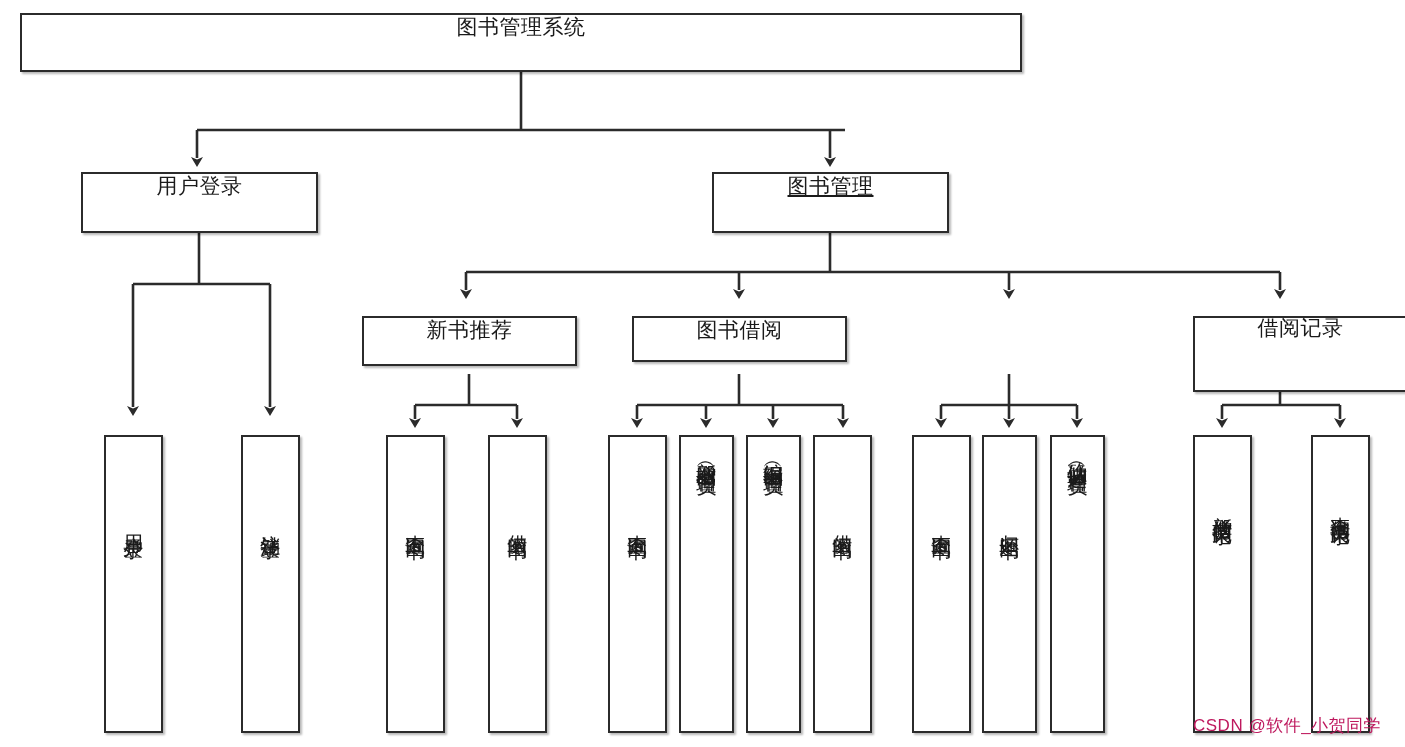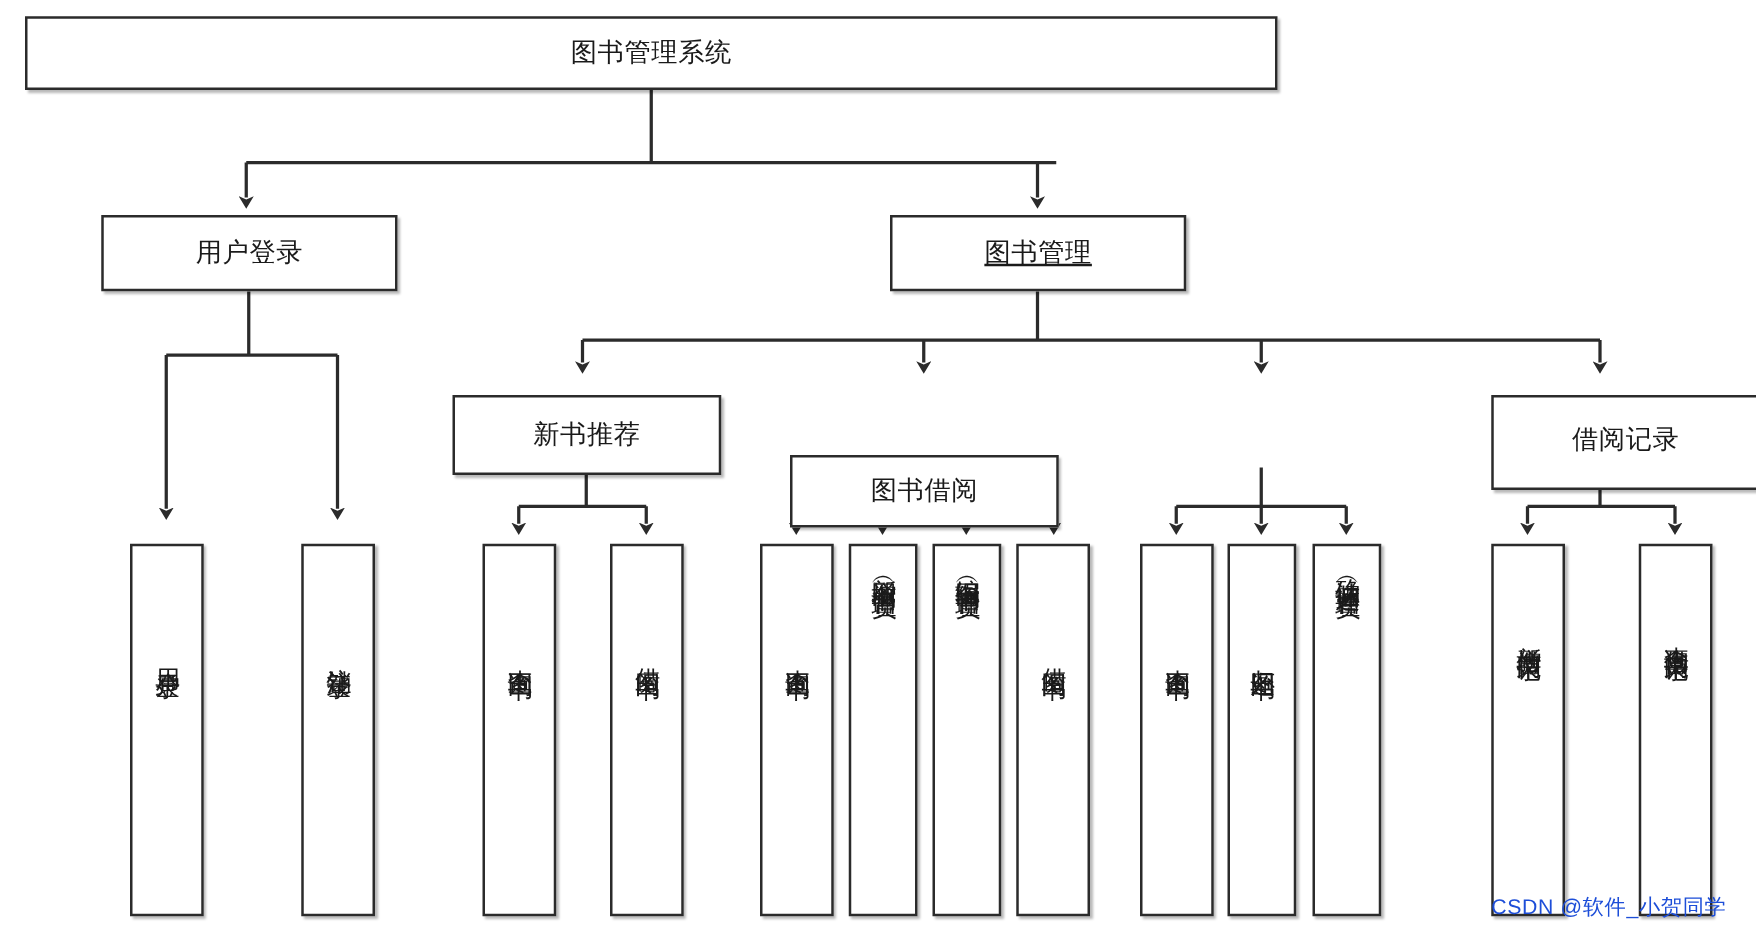--- a/index.html
+++ b/index.html
@@ -22,21 +22,21 @@
     width: 1405px;
     height: 747px;
   }
   .node {
     position: absolute;
     box-sizing: border-box;
     background: #ffffff;
     border: 2px solid #2b2b2b;
     box-shadow: 2px 2px 2px rgba(0,0,0,0.28);
     display: flex;
-    align-items: center;
+    align-items: flex-start;
     justify-content: center;
     color: #1a1a1a;
   }
   .node.h .label {
     font-size: 21px;
     line-height: 1.1;
     white-space: nowrap;
     letter-spacing: 0.5px;
   }
   .node.v {
@@ -59,21 +59,21 @@
     margin-top: 58px;
   }
   .node.v.topflush .label {
     margin-top: 4px;
   }
   .watermark {
     position: absolute;
     left: 1193px;
     top: 714px;
     font-size: 17px;
-    color: #1d4ed8;
+    color: #be185d;
     white-space: nowrap;
     letter-spacing: 0.5px;
   }
 </style>
 </head>
 <body>
 
 <div id="canvas">
 
   <svg id="edges" viewBox="0 0 1405 747" xmlns="http://www.w3.org/2000/svg">
@@ -130,24 +130,24 @@
     <span class="label">图书管理系统</span>
   </div>
 
   <div class="node h" style="left:81px; top:172px; width:237px; height:61px;">
     <span class="label">用户登录</span>
   </div>
   <div class="node h" style="left:712px; top:172px; width:237px; height:61px;text-decoration:underline;">
     <span class="label">图书管理</span>
   </div>
 
-  <div class="node h" style="left:362px; top:316px; width:215px; height:64px;">
+  <div class="node h" style="left:362px; top:316px; width:215px; height:50px;">
     <span class="label">新书推荐</span>
   </div>
-  <div class="node h" style="left:632px; top:316px; width:215px; height:58px;margin-top:48px;">
+  <div class="node h" style="left:632px; top:316px; width:215px; height:46px;">
     <span class="label">图书借阅</span>
   </div>
   <div class="node h" style="left:1193px; top:316px; width:215px; height:76px;font-family:Liberation Mono, monospace;">
     <span class="label">借阅记录</span>
   </div>
 
   <div class="node v mid" style="left:104px; top:435px; width:59px; height:298px;">
     <span class="label">用户登录</span>
   </div>
   <div class="node v mid" style="left:241px; top:435px; width:59px; height:298px;">

